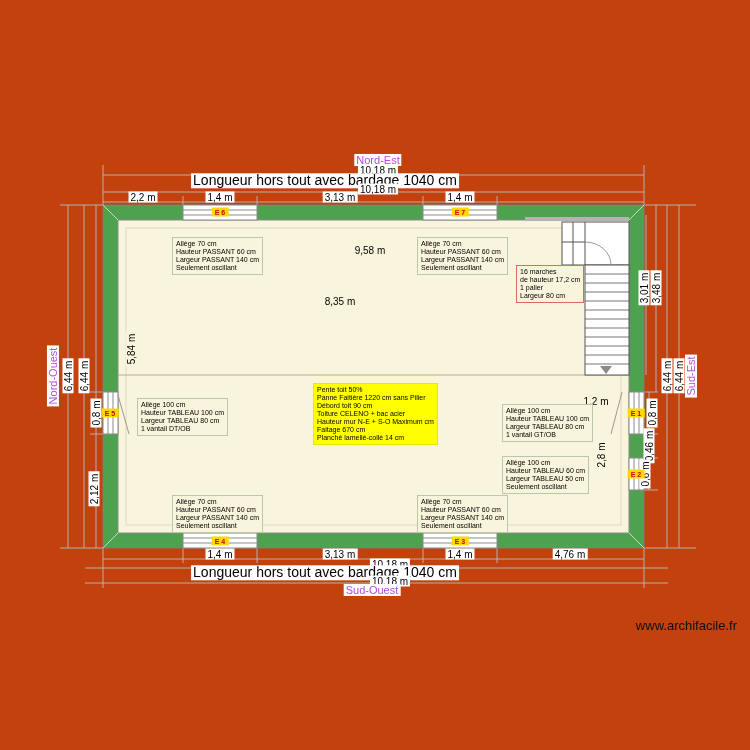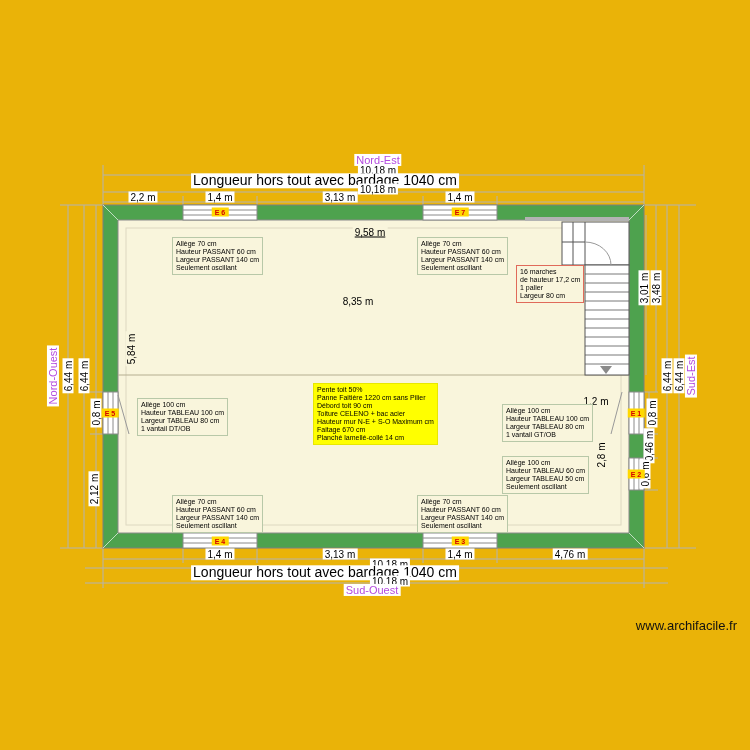--- a/index.html
+++ b/index.html
@@ -1,16 +1,16 @@
 <!DOCTYPE html>
 <html><head>
 <meta charset="utf-8">
 <style>
   html,body{margin:0;padding:0;background:#fff;}
-  .canvas{position:relative;width:750px;height:750px;background:#eab308;
+  .canvas{position:relative;width:750px;height:750px;background:#c2410c;
           font-family:"Liberation Sans",sans-serif;overflow:hidden;}
   .canvas svg{position:absolute;left:0;top:0;}
   .lbl{position:absolute;transform:translate(-50%,-50%);font-size:10px;color:#000;
        white-space:nowrap;background:#fff;padding:0 2px;line-height:1.1;}
   .lbl.rot{transform:translate(-50%,-50%) rotate(-90deg);}
   .lbl.big{font-size:14px;}
   .lbl.floor{background:#f9f5dc;}
   .lbl.compass{color:#b44bdf;font-size:11px;}
   .note{position:absolute;font-size:7px;line-height:8px;color:#000;white-space:pre-line;
         background:#f9f5dc;border:1px solid #b8c8a8;padding:2px 3px;}
@@ -183,22 +183,22 @@
 
   <div class="lbl rot" style="left:644px;top:288px;">3,01 m</div>
   <div class="lbl rot" style="left:656px;top:288px;">3,48 m</div>
   <div class="lbl rot" style="left:652px;top:413px;">0,8 m</div>
   <div class="lbl rot" style="left:649px;top:446px;">0,46 m</div>
   <div class="lbl rot" style="left:645px;top:474px;">0,6 m</div>
   <div class="lbl rot" style="left:667px;top:376px;">6,44 m</div>
   <div class="lbl rot" style="left:679px;top:376px;">6,44 m</div>
   <div class="lbl compass rot" style="left:691px;top:376px;">Sud-Est</div>
 
-  <div class="lbl floor" style="left:370px;top:232px;text-decoration:underline;">9,58 m</div>
-  <div class="lbl floor" style="left:340px;top:301px;margin-left:18px;">8,35 m</div>
+  <div class="lbl floor" style="left:370px;top:250px;">9,58 m</div>
+  <div class="lbl floor" style="left:340px;top:301px;">8,35 m</div>
   <div class="lbl floor" style="left:596px;top:401px;">1,2 m</div>
   <div class="lbl rot floor" style="left:601px;top:455px;">2,8 m</div>
 
   <div class="elabel" style="left:220px;top:212px;">E 6</div>
   <div class="elabel" style="left:460px;top:212px;">E 7</div>
   <div class="elabel" style="left:110px;top:413px;">E 5</div>
   <div class="elabel" style="left:636px;top:413px;">E 1</div>
   <div class="elabel" style="left:636px;top:474px;">E 2</div>
   <div class="elabel" style="left:220px;top:541px;">E 4</div>
   <div class="elabel" style="left:460px;top:541px;">E 3</div>

